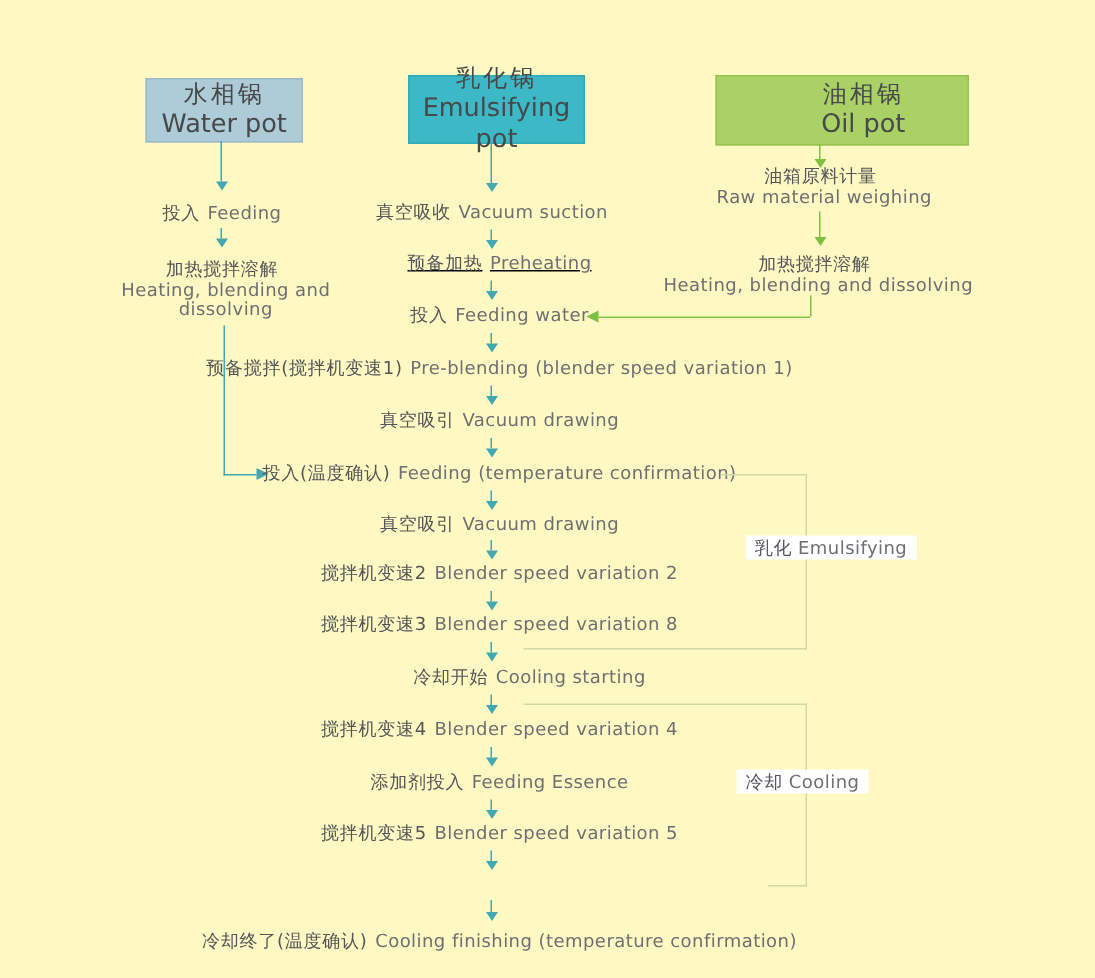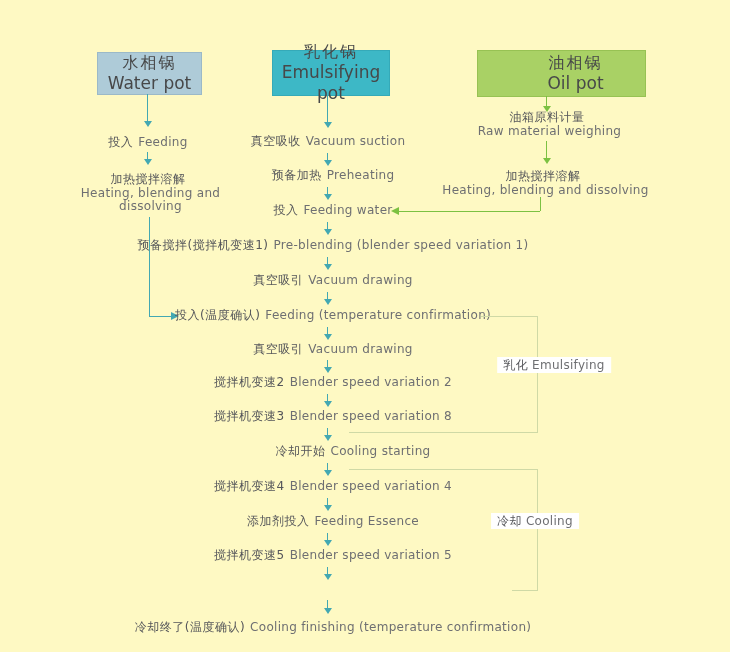--- a/index.html
+++ b/index.html
@@ -81,21 +81,21 @@
   <div class="hl c-teal" style="left:149px;top:316px;width:22px;"></div>
   <div class="head-r" style="left:171px;top:312px;"></div>
 
   <div class="ad" style="left:323px;top:95px;height:33px;"></div>
 
   <div class="step" style="left:316px;top:135px;margin-left:12px;">
     <span class="zh">真空吸收</span><span class="en">Vacuum suction</span>
   </div>
   <div class="ad" style="left:323px;top:153px;height:13px;"></div>
 
-  <div class="step" style="left:333px;top:169px;">
+  <div class="step" style="left:333px;top:169px;text-decoration:underline;">
     <span class="zh">预备加热</span><span class="en">Preheating</span>
   </div>
   <div class="ad" style="left:323px;top:187px;height:13px;"></div>
 
   <div class="step" style="left:333px;top:204px;">
     <span class="zh">投入</span><span class="en">Feeding water</span>
   </div>
   <div class="ad" style="left:323px;top:222px;height:13px;"></div>
 
   <div class="step" style="left:333px;top:239px;">

